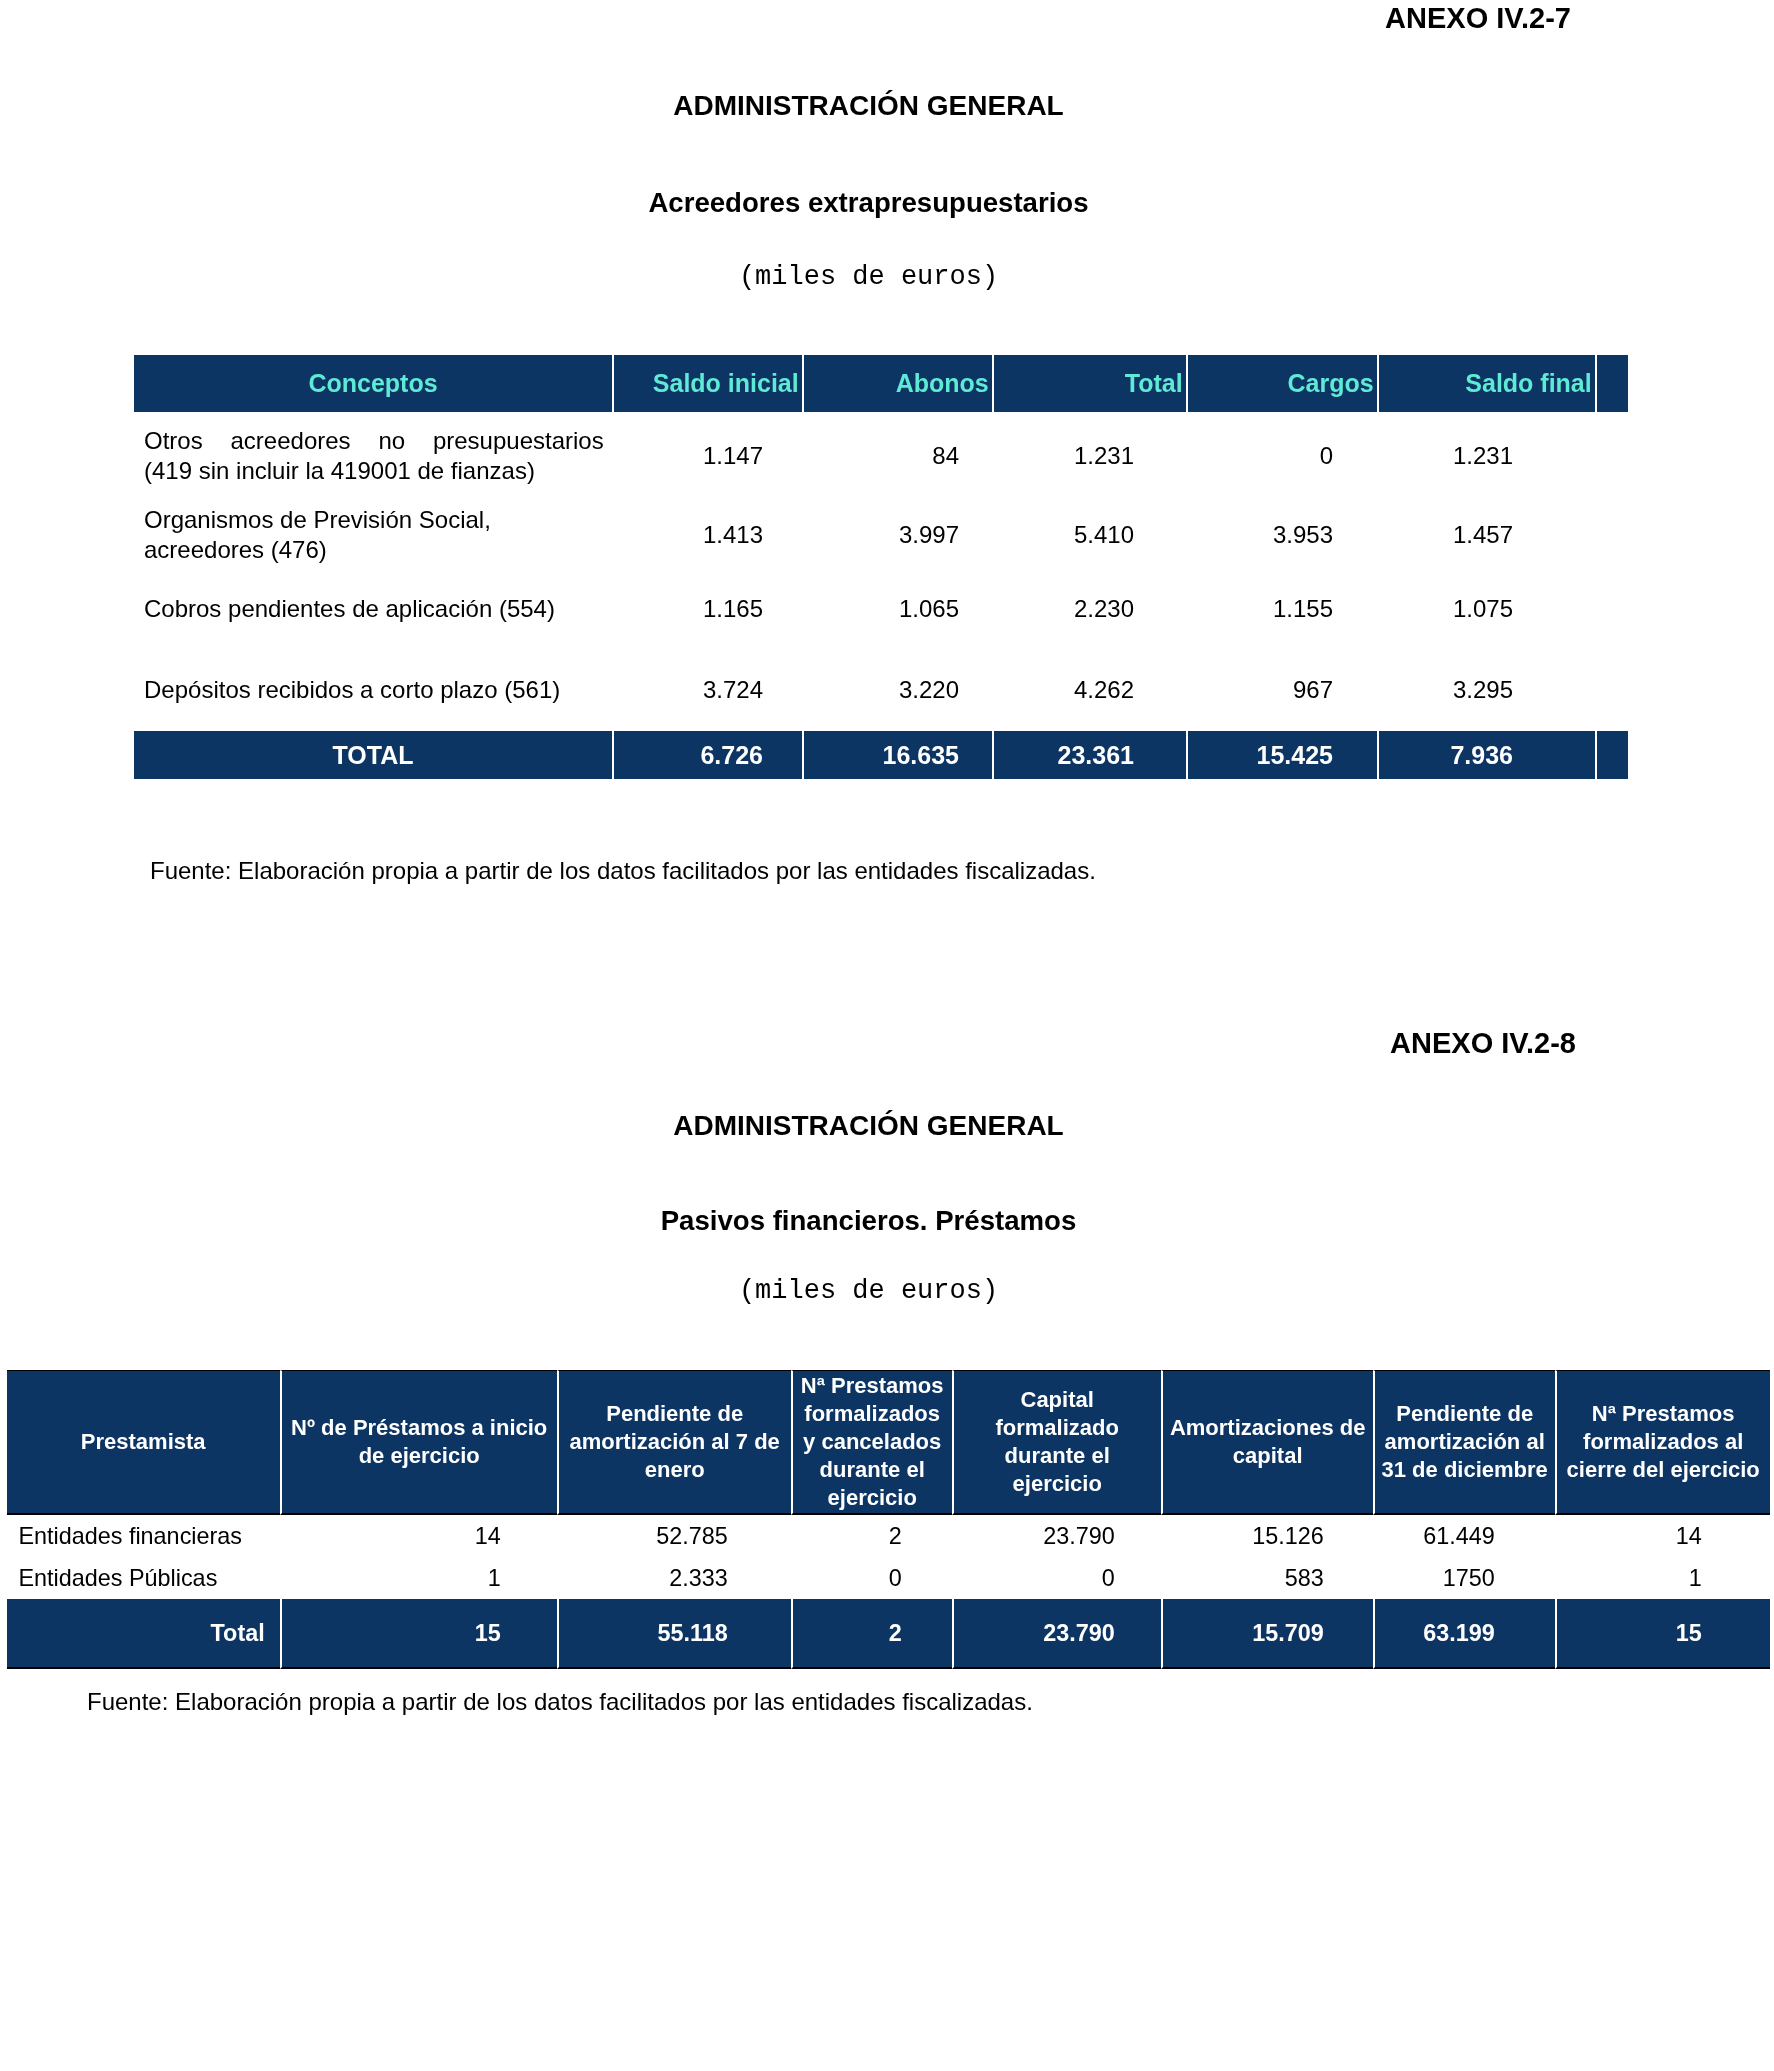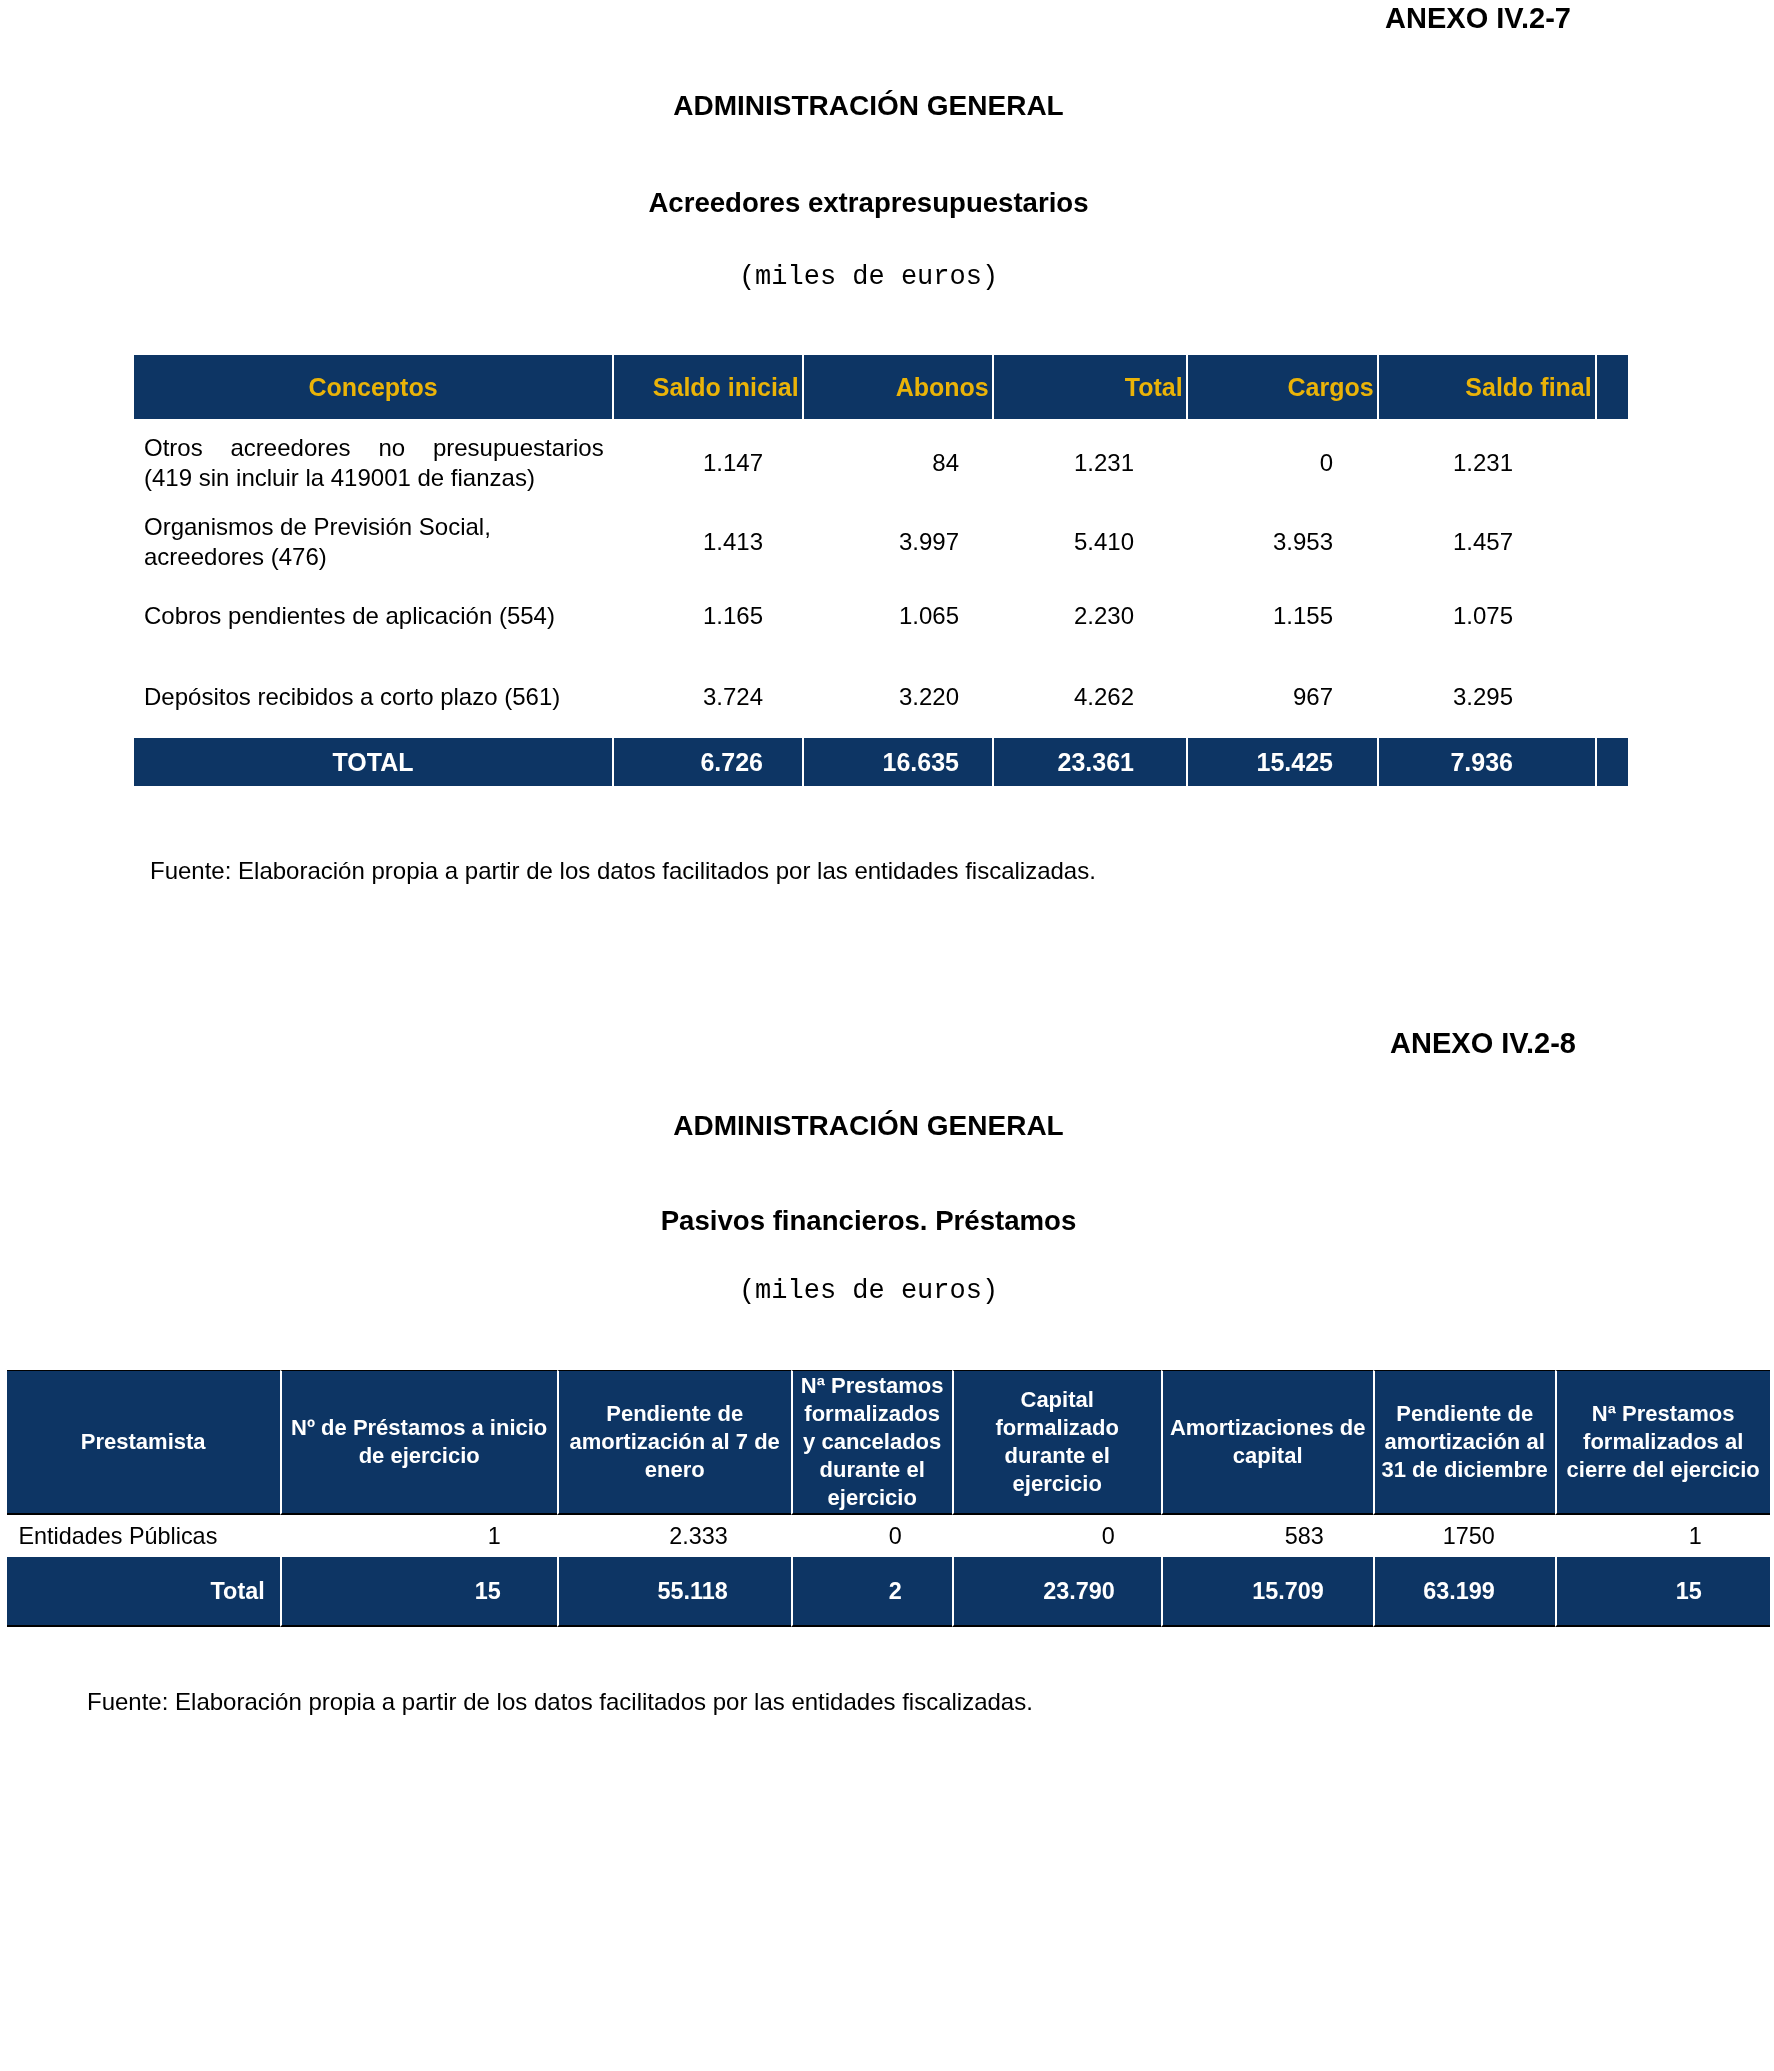--- a/index.html
+++ b/index.html
@@ -14,22 +14,22 @@
   .doc-title { font-size:28px; font-weight:bold; text-align:center; width:1737px; left:0; }
   .doc-subtitle { font-size:27.6px; font-weight:bold; text-align:center; width:1737px; left:0; }
   .doc-unit { font-size:27px; text-align:center; width:1737px; left:0;font-family:Liberation Mono, monospace; }
   .fuente { font-size:24px; }
 
   table { border-collapse:separate; border-spacing:0; table-layout:fixed; }
 
   
   #table1 { width:1494px; }
   #table1 th {
-    background:var(--navy); color:#eab308; font-weight:bold; font-size:25px;
-    height:64px; vertical-align:middle; text-align:center; padding:0 3.3px;
+    background:var(--navy); color:#5eead4; font-weight:bold; font-size:25px;
+    height:57px; vertical-align:middle; text-align:center; padding:0 3.3px;
   }
   #table1 th + th { border-left:2.5px solid #ffffff;text-align:right; }
   #table1 tbody td { vertical-align:middle; font-size:24px; }
   #table1 tbody tr.r0 td { height:88px; }
   #table1 tbody tr.r1 td { height:78px; }
   #table1 tbody tr.r2 td { height:70px; }
   #table1 tbody tr.r3 td { height:78px; }
   #table1 tbody tr.r4 td { height:83px; }
   #table1 td.concept { padding:0 8.3px 0 10px; }
   #table1 .cline { line-height:30px; }
@@ -190,20 +190,30 @@
           <th>Pendiente de amortización al 7 de enero</th>
           <th>Nª Prestamos formalizados y cancelados durante el ejercicio</th>
           <th>Capital formalizado durante el ejercicio</th>
           <th>Amortizaciones de capital</th>
           <th>Pendiente de amortización al 31 de diciembre</th>
           <th>Nª Prestamos formalizados al cierre del ejercicio</th>
         </tr>
       </thead>
     <tbody>
         <tr>
+          <td class="label">Entidades financieras</td>
+          <td class="num w1">14</td>
+          <td class="num w2">52.785</td>
+          <td class="num w3">2</td>
+          <td class="num w4">23.790</td>
+          <td class="num w5">15.126</td>
+          <td class="num w6">61.449</td>
+          <td class="num w7">14</td>
+        </tr>
+        <tr>
           <td class="label">Entidades Públicas</td>
           <td class="num w1">1</td>
           <td class="num w2">2.333</td>
           <td class="num w3">0</td>
           <td class="num w4">0</td>
           <td class="num w5">583</td>
           <td class="num w6">1750</td>
           <td class="num w7">1</td>
         </tr>
       </tbody>

